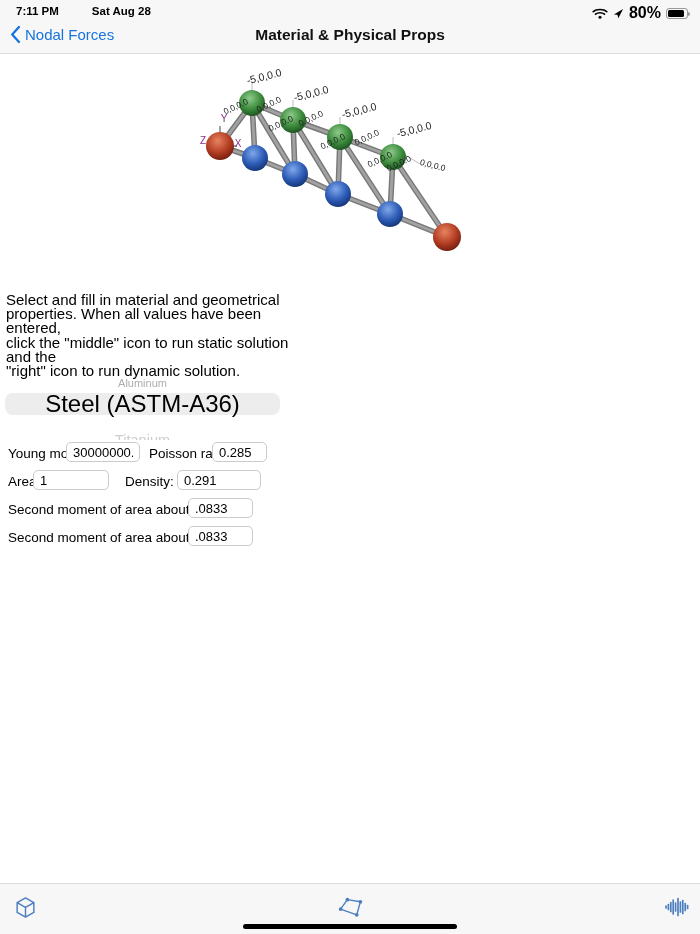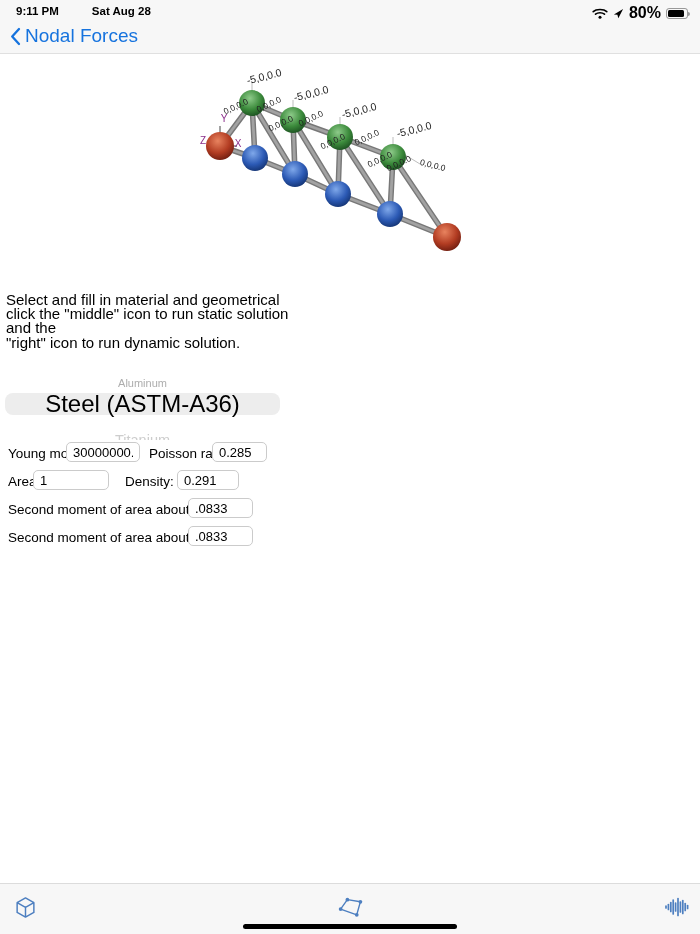--- a/index.html
+++ b/index.html
@@ -13,21 +13,21 @@
   .status-left { position:absolute; left:16px; top:5px; font-size:11.5px; font-weight:700; color:#000; }
   .status-left .date { margin-left:9px; font-weight:600;padding-left:24px; }
   .status-right { position:absolute; right:12px; top:4px; display:flex; align-items:center; gap:5px;
                   font-size:16px; font-weight:600; color:#000; }
   .battery { position:relative; width:22px; height:11px; border:1px solid rgba(0,0,0,.38);
              border-radius:3px; }
   .battery .fill { position:absolute; left:1px; top:1px; bottom:1px; width:80%; background:#000; border-radius:1.5px; }
   .battery .nub { position:absolute; right:-3px; top:3px; width:2px; height:4px; background:rgba(0,0,0,.38);
                   border-radius:0 2px 2px 0; }
   .back-btn { position:absolute; left:10px; top:25px; display:flex; align-items:center; gap:4px;
-              color:#1673de; font-size:19px; cursor:pointer; background:none; border:none;
+              color:#1673de; font-size:15px; cursor:pointer; background:none; border:none;
               font-family:inherit; }
   .nav-title { position:absolute; top:26px; left:120px; width:460px; text-align:center;
                font-size:15.5px; font-weight:700; color:#111; }
 
   
   #truss-wrap { position:absolute; left:190px; top:56px; width:300px; height:230px; }
 
   
   #instructions { position:absolute; left:6px; top:293px; width:290px; font-size:15px;
                   color:#000; line-height:14.2px; }
@@ -42,21 +42,21 @@
   .opt-2 { top:40px; font-size:16.5px; color:#b3b3b3; }
   .opt-3 { top:56px; font-size:14.5px; color:#cdcdcd; }
 
   
   .fld-label { position:absolute; font-size:13.5px; color:#000; white-space:nowrap; }
   .fld-input { position:absolute; height:20px; border:1px solid #cbcbcb; border-radius:5px;
                background:#fff; font-family:inherit; font-size:13px; color:#000; padding:0 6px; }
   #lbl-young   { left:8px;   top:446px; }  #inp-young   { left:66px;  top:442px; width:74px; }
   #lbl-poisson { left:149px; top:446px; }  #inp-poisson { left:212px; top:442px; width:55px; }
   #lbl-area    { left:8px;   top:474px; }  #inp-area    { left:33px;  top:470px; width:76px; }
-  #lbl-density { left:125px; top:474px; }  #inp-density { left:177px; top:470px; width:62px; }
+  #lbl-density { left:125px; top:474px; }  #inp-density { left:177px; top:470px; width:84px; }
   #lbl-my      { left:8px;   top:502px; }  #inp-my      { left:188px; top:498px; width:65px; }
   #lbl-mz      { left:8px;   top:530px; }  #inp-mz      { left:188px; top:526px; width:65px; }
 
   
   #toolbar { position:absolute; left:0; bottom:0; width:700px; height:51px;
              background:#f7f7f7; border-top:1px solid #dcdcdc; }
   .tb-btn { position:absolute; top:8px; width:30px; height:30px; background:none; border:none;
             cursor:pointer; display:flex; align-items:center; justify-content:center; }
   #btn-model { left:10px; }
   #btn-static { left:335px; }
@@ -64,21 +64,21 @@
   #home-indicator { position:absolute; left:243px; bottom:5px; width:214px; height:5px;
                     border-radius:3px; background:#000; cursor:grab; }
 </style>
 </head>
 <body>
 
 <div id="screen">
 
   <div id="header">
     <div class="status-left">
-      <span>9:11 PM</span><span class="date">Sat Aug 28</span>
+      <span>7:11 PM</span><span class="date">Sat Aug 28</span>
     </div>
     <div class="status-right">
       <svg width="16" height="12" viewBox="0 0 16 12">
         <path d="M1.2 4.6 C4.2 1.8 11.8 1.8 14.8 4.6" fill="none" stroke="#000" stroke-width="1.6" stroke-linecap="round"></path>
         <path d="M3.5 7.2 C5.8 5.2 10.2 5.2 12.5 7.2" fill="none" stroke="#000" stroke-width="1.6" stroke-linecap="round"></path>
         <circle cx="8" cy="10.2" r="1.5" fill="#000"></circle>
       </svg>
       <svg width="11" height="11" viewBox="0 0 12 12">
         <path d="M1 7 L11 1 L5.8 11.2 L4.8 7.4 Z" fill="#000"></path>
       </svg>
@@ -87,20 +87,21 @@
         <span class="fill"></span>
         <span class="nub"></span>
       </span>
     </div>
     <button class="back-btn">
       <svg width="11" height="19" viewBox="0 0 11 19">
         <path d="M9 2 L2.2 9.5 L9 17" fill="none" stroke="#1673de" stroke-width="2.3" stroke-linecap="round" stroke-linejoin="round"></path>
       </svg>
       <span>Nodal Forces</span>
     </button>
+    <div class="nav-title">Material &amp; Physical Props</div>
   </div>
 
   <div id="truss-wrap">
     <svg id="truss-svg" width="300" height="230" viewBox="0 0 300 230">
       <defs>
         <radialGradient id="gGreen" cx="42%" cy="32%" r="78%">
           <stop offset="0%" stop-color="#8ecb8a"></stop>
             <stop offset="55%" stop-color="#3b8a3b"></stop>
             <stop offset="100%" stop-color="#14421a"></stop>
         </radialGradient>
@@ -191,20 +192,21 @@
           <text x="242" y="112" text-anchor="middle" font-size="8.5" fill="#222222" transform="rotate(14 242 112)">0,0,0.0</text>
           <text x="34" y="66" text-anchor="middle" font-size="10" fill="#8B2F8B" transform="rotate(0 34 66)">Y</text>
           <text x="13" y="88" text-anchor="middle" font-size="10" fill="#8B2F8B" transform="rotate(0 13 88)">Z</text>
           <text x="48" y="91" text-anchor="middle" font-size="10" fill="#8B2F8B" transform="rotate(0 48 91)">X</text>
         </g>
     </svg>
   </div>
 
   <div id="instructions">
     <div>Select and fill in material and geometrical</div>
+    <div>properties. When all values have been entered,</div>
     <div>click the "middle" icon to run static solution and the</div>
     <div>"right" icon to run dynamic solution.</div>
   </div>
 
   <div id="picker">
     <div class="opt-sel-bg"></div>
     <div class="picker-opt opt-0">Aluminum</div>
     <div class="picker-opt opt-1">Steel (ASTM-A36)</div>
     <div class="picker-opt opt-3">Titanium</div>
   </div>

